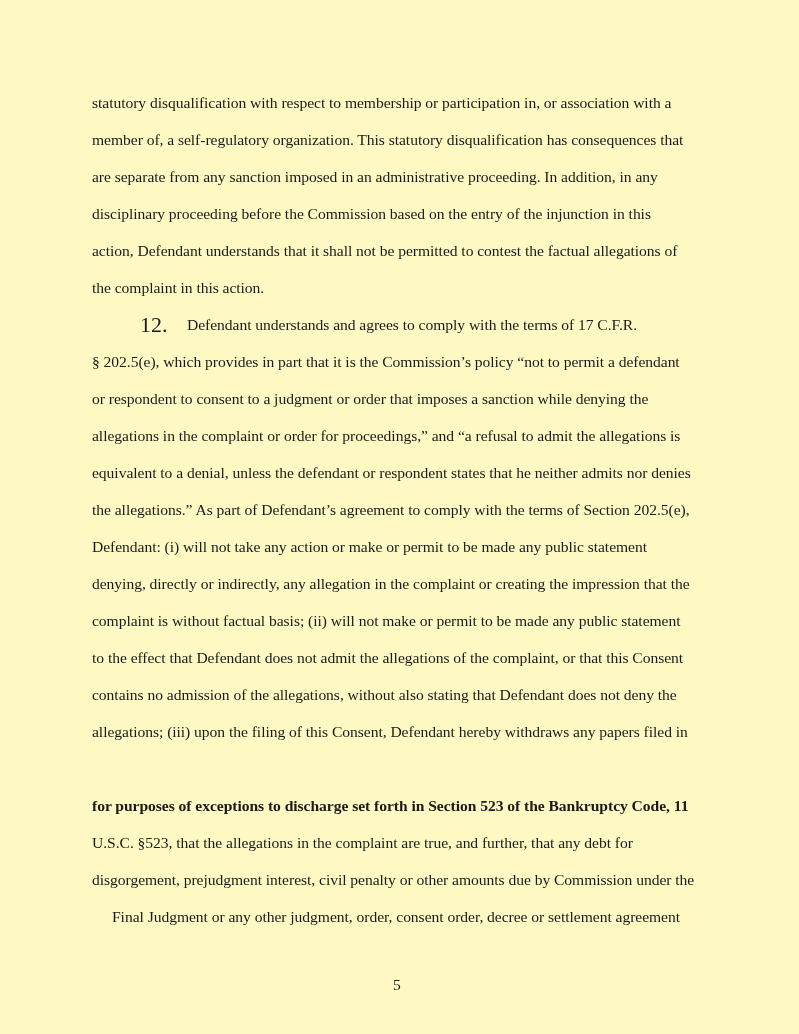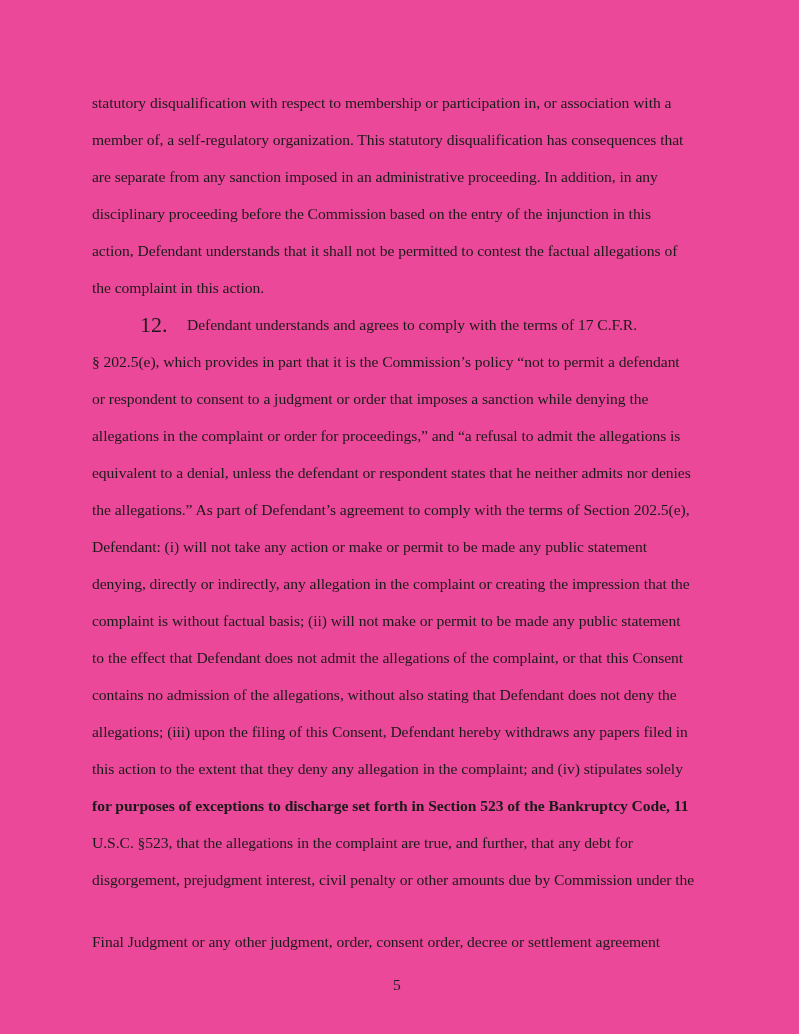--- a/index.html
+++ b/index.html
@@ -13,21 +13,21 @@
       position: relative;
       overflow: hidden;
       font-family: "Liberation Serif", "DejaVu Serif", serif;
       color: #1a1a1a;
     }
     .page {
       position: absolute;
       left: 0; top: 0;
       width: 799px;
       height: 1034px;
-      background: #ec4899;
+      background: #fef9c3;
     }
     .line {
       position: absolute;
       left: 92px;
       font-size: 15.6px;
       line-height: 20px;
       white-space: nowrap;
       letter-spacing: -0.05px;
     }
     .para-num {
@@ -67,20 +67,19 @@
   <div class="line" style="top:389px;">or respondent to consent to a judgment or order that imposes a sanction while denying the</div>
   <div class="line" style="top:426px;">allegations in the complaint or order for proceedings,” and “a refusal to admit the allegations is</div>
   <div class="line" style="top:463px;">equivalent to a denial, unless the defendant or respondent states that he neither admits nor denies</div>
   <div class="line" style="top:500px;">the allegations.”  As part of Defendant’s agreement to comply with the terms of Section 202.5(e),</div>
   <div class="line" style="top:537px;">Defendant: (i) will not take any action or make or permit to be made any public statement</div>
   <div class="line" style="top:574px;">denying, directly or indirectly, any allegation in the complaint or creating the impression that the</div>
   <div class="line" style="top:611px;">complaint is without factual basis; (ii) will not make or permit to be made any public statement</div>
   <div class="line" style="top:648px;">to the effect that Defendant does not admit the allegations of the complaint, or that this Consent</div>
   <div class="line" style="top:685px;">contains no admission of the allegations, without also stating that Defendant does not deny the</div>
   <div class="line" style="top:722px;">allegations; (iii) upon the filing of this Consent, Defendant hereby withdraws any papers filed in</div>
-  <div class="line" style="top:759px;">this action to the extent that they deny any allegation in the complaint; and (iv) stipulates solely</div>
   <div class="line" style="top:796px;font-weight:bold;">for purposes of exceptions to discharge set forth in Section 523 of the Bankruptcy Code, 11</div>
   <div class="line" style="top:833px;">U.S.C. §523, that the allegations in the complaint are true, and further, that any debt for</div>
   <div class="line" style="top:870px;">disgorgement, prejudgment interest, civil penalty or other amounts due by Commission under the</div>
-  <div class="line" style="top:932px;">Final Judgment or any other judgment, order, consent order, decree or settlement agreement</div>
+  <div class="line" style="top:907px;margin-left:20px;">Final Judgment or any other judgment, order, consent order, decree or settlement agreement</div>
 
   <div class="page-number">5</div>
 </div>
 
 </body></html>

